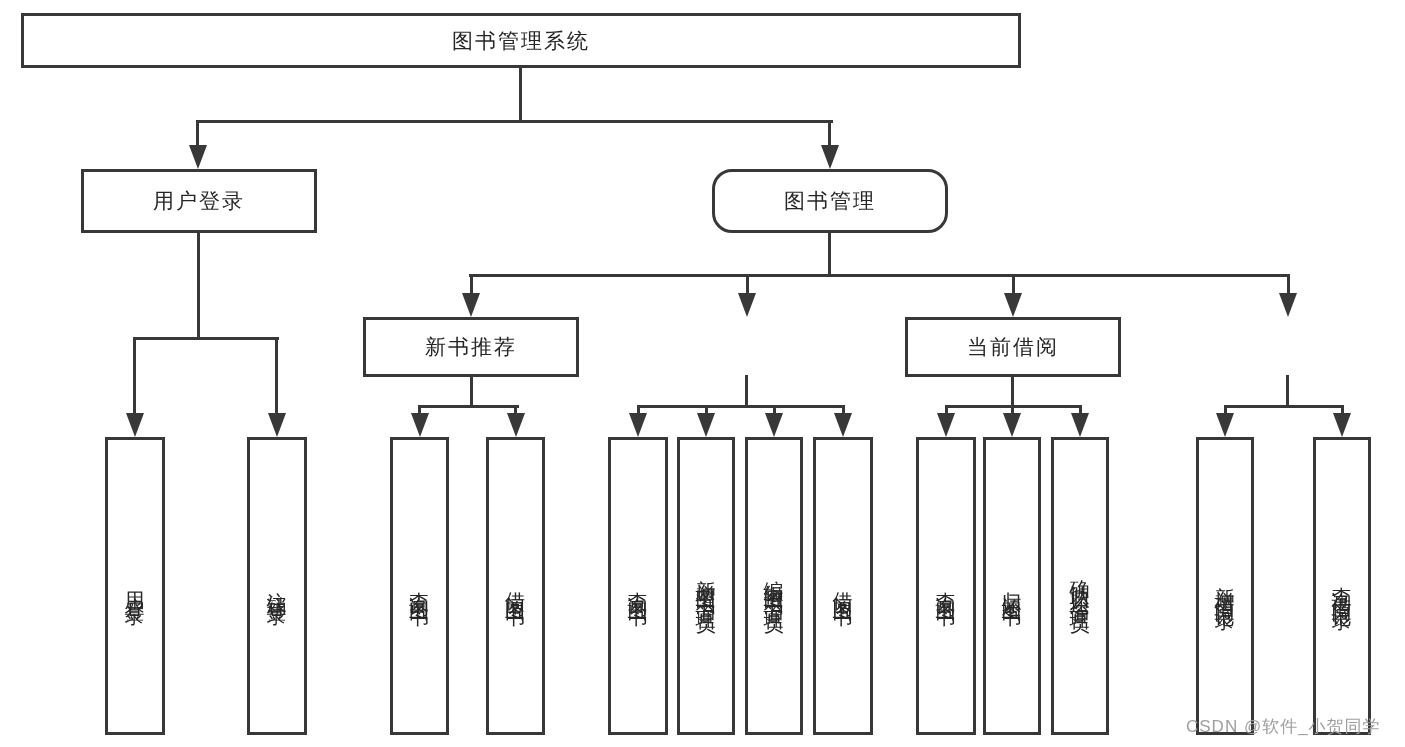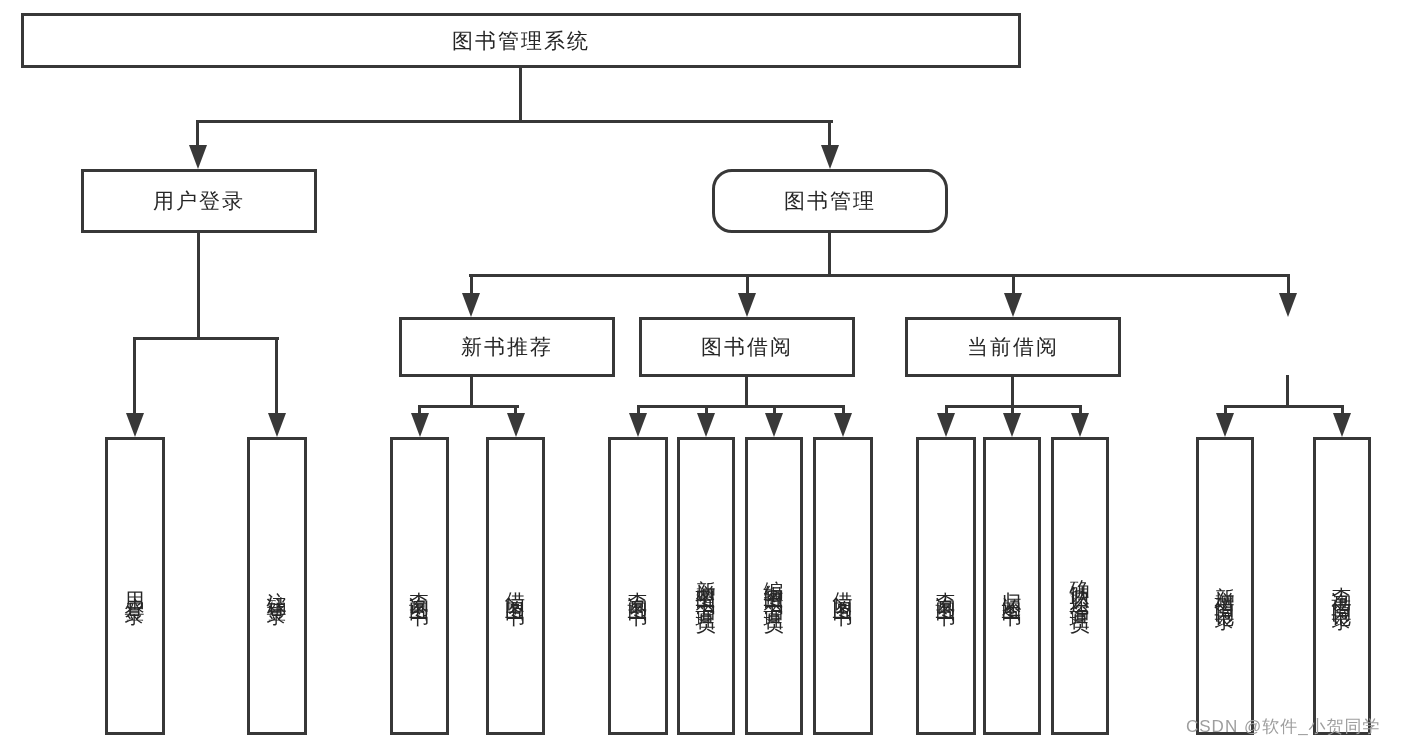--- a/index.html
+++ b/index.html
@@ -50,22 +50,21 @@
 </head>
 <body>
 
 <div class="canvas">
 
   <div class="box hbox" style="left:21px; top:13px; width:1000px; height:55px;">图书管理系统</div>
 
   <div class="box hbox" style="left:81px; top:169px; width:236px; height:64px;">用户登录</div>
   <div class="box hbox" style="left:712px; top:169px; width:236px; height:64px;border-radius:20px;">图书管理</div>
 
-  <div class="box hbox" style="left:363px; top:317px; width:216px; height:60px;margin-left:36px;">新书推荐</div>
-  <div class="box hbox" style="left:639px; top:317px; width:216px; height:60px;">图书借阅</div>
+  <div class="box hbox" style="left:363px; top:317px; width:216px; height:60px;">新书推荐</div>
   <div class="box hbox" style="left:905px; top:317px; width:216px; height:60px;">当前借阅</div>
 
   <div class="box vbox" style="left:105px; top:437px; width:60px; height:298px;">用户登录</div>
   <div class="box vbox" style="left:247px; top:437px; width:60px; height:298px;">注销登录</div>
 
   <div class="box vbox" style="left:390px; top:437px; width:59px; height:298px;">查询图书</div>
   <div class="box vbox" style="left:486px; top:437px; width:59px; height:298px;">借阅图书</div>
 
   <div class="box vbox" style="left:608px; top:437px; width:60px; height:298px;">查询图书</div>
   <div class="box vbox" style="left:677px; top:437px; width:58px; height:298px;">新增图书（管理员）</div>

